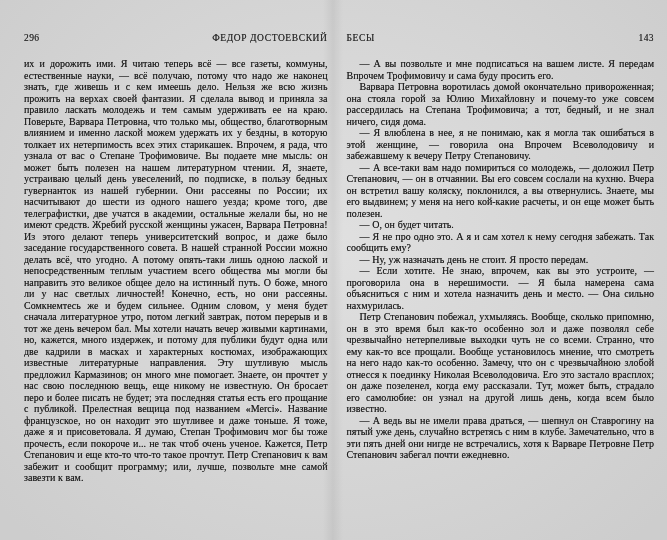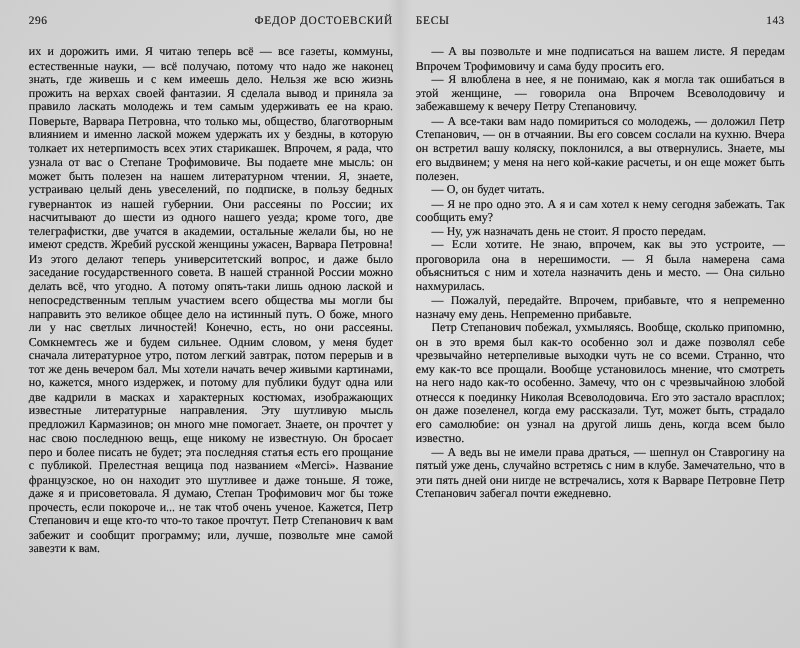--- a/index.html
+++ b/index.html
@@ -29,20 +29,21 @@
     top: 0;
     width: 20px;
     height: 540px;
     background: linear-gradient(90deg, rgba(0,0,0,0) 0%, rgba(0,0,0,0.06) 50%, rgba(0,0,0,0) 100%);
     pointer-events: none;
   }
   .page {
     box-sizing: border-box;
     width: 333.5px;
     padding-top: 13px;
+    margin-top: 20px;
   }
   .page.left  { padding-left: 24px; padding-right: 6px; }
   .page.right { padding-left: 13px; padding-right: 13px; }
 
   .running-head {
     display: flex;
     justify-content: space-between;
     align-items: baseline;
     font-size: 9.5px;
     letter-spacing: 0.4px;
@@ -88,34 +89,34 @@
 
   <section class="page right">
     <header class="running-head">
       <span class="head-title">БЕСЫ</span>
       <span class="pagenum">143</span>
     </header>
     <div class="body-text">
 
         <p class="para">— А вы позвольте и мне подписаться на вашем листе. Я передам Впрочем Трофимовичу и сама буду просить его.</p>
 
+        <p class="para">Варвара Петровна воротилась домой окончательно привороженная; она стояла горой за Юлию Михайловну и почему-то уже совсем рассердилась на Степана Трофимовича; а тот, бедный, и не знал ничего, сидя дома.</p>
 
         <p class="para">— Я влюблена в нее, я не понимаю, как я могла так ошибаться в этой женщине, — говорила она Впрочем Всеволодовичу и забежавшему к вечеру Петру Степановичу.</p>
 
         <p class="para">— А все-таки вам надо помириться со молодежь, — доложил Петр Степанович, — он в отчаянии. Вы его совсем сослали на кухню. Вчера он встретил вашу коляску, поклонился, а вы отвернулись. Знаете, мы его выдвинем; у меня на него кой-какие расчеты, и он еще может быть полезен.</p>
 
         <p class="para">— О, он будет читать.</p>
 
         <p class="para">— Я не про одно это. А я и сам хотел к нему сегодня забежать. Так сообщить ему?</p>
 
         <p class="para">— Ну, уж назначать день не стоит. Я просто передам.</p>
 
         <p class="para">— Если хотите. Не знаю, впрочем, как вы это устроите, — проговорила она в нерешимости. — Я была намерена сама объясниться с ним и хотела назначить день и место. — Она сильно нахмурилась.</p>
 
-        <p class="para">— Пожалуй, передайте. Впрочем, прибавьте, что я непременно назначу ему день. Непременно прибавьте.</p>
 
         <p class="para">Петр Степанович побежал, ухмыляясь. Вообще, сколько припомню, он в это время был как-то особенно зол и даже позволял себе чрезвычайно нетерпеливые выходки чуть не со всеми. Странно, что ему как-то все прощали. Вообще установилось мнение, что смотреть на него надо как-то особенно. Замечу, что он с чрезвычайною злобой отнесся к поединку Николая Всеволодовича. Его это застало врасплох; он даже позеленел, когда ему рассказали. Тут, может быть, страдало его самолюбие: он узнал на другой лишь день, когда всем было известно.</p>
 
         <p class="para">— А ведь вы не имели права драться, — шепнул он Ставрогину на пятый уже день, случайно встретясь с ним в клубе. Замечательно, что в эти пять дней они нигде не встречались, хотя к Варваре Петровне Петр Степанович забегал почти ежедневно.</p>
       </div>
   </section>
 
   <div class="gutter-shadow"></div>
 </div>
 

